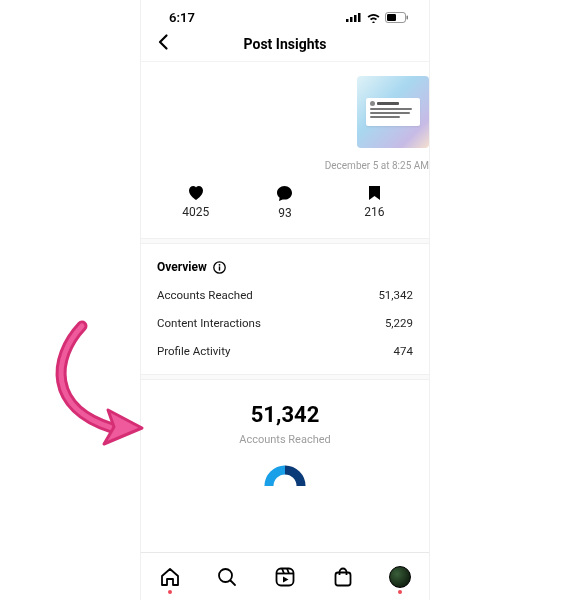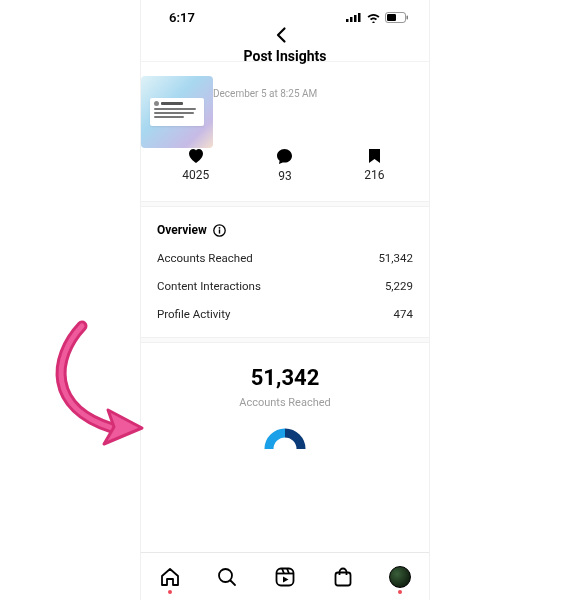--- a/index.html
+++ b/index.html
@@ -36,43 +36,42 @@
   .status-icons { display: flex; align-items: center; gap: 4px; }
   .status-icons svg { display: block; }
 
   
   .titlebar {
     height: 36px;
     display: flex;
     align-items: center;
     padding: 0 14px;
     border-bottom: 1px solid #f3f3f3;
-    flex-direction: column;
   }
   .back { width: 24px; }
   .title {
     flex: 1;
     text-align: center;
     font-size: 14px;
     font-weight: 700;
   }
   .title-spacer { width: 24px; }
 
   
   .content {
     flex: 1;
     overflow: hidden;
     display: flex;
     flex-direction: column;
   }
 
   .post-preview {
     display: flex;
-    flex-direction: row;
-    align-items: flex-start;
+    flex-direction: column;
+    align-items: flex-end;
     padding-top: 14px;
   }
   .thumb {
     width: 72px;
     height: 72px;
     border-radius: 4px;
     background: linear-gradient(135deg, #dff2f7 0%, #a8d8f0 40%, #c7bbe6 80%, #f5e0cf 100%);
     display: flex;
     align-items: center;
     justify-content: center;

